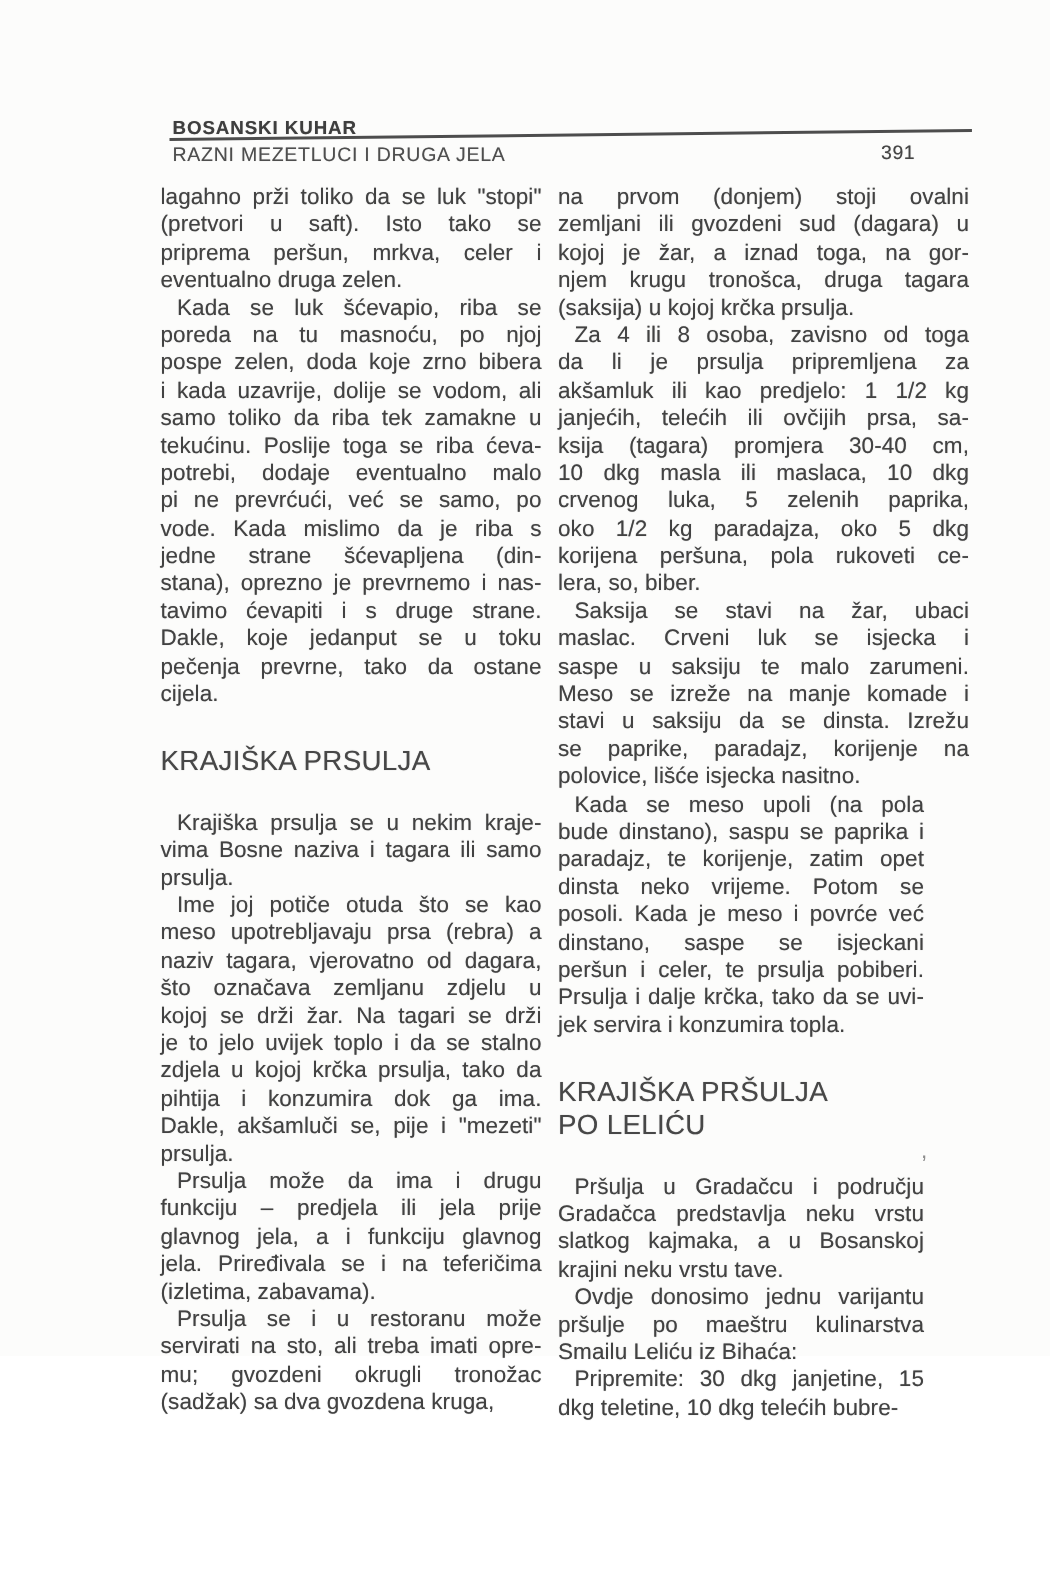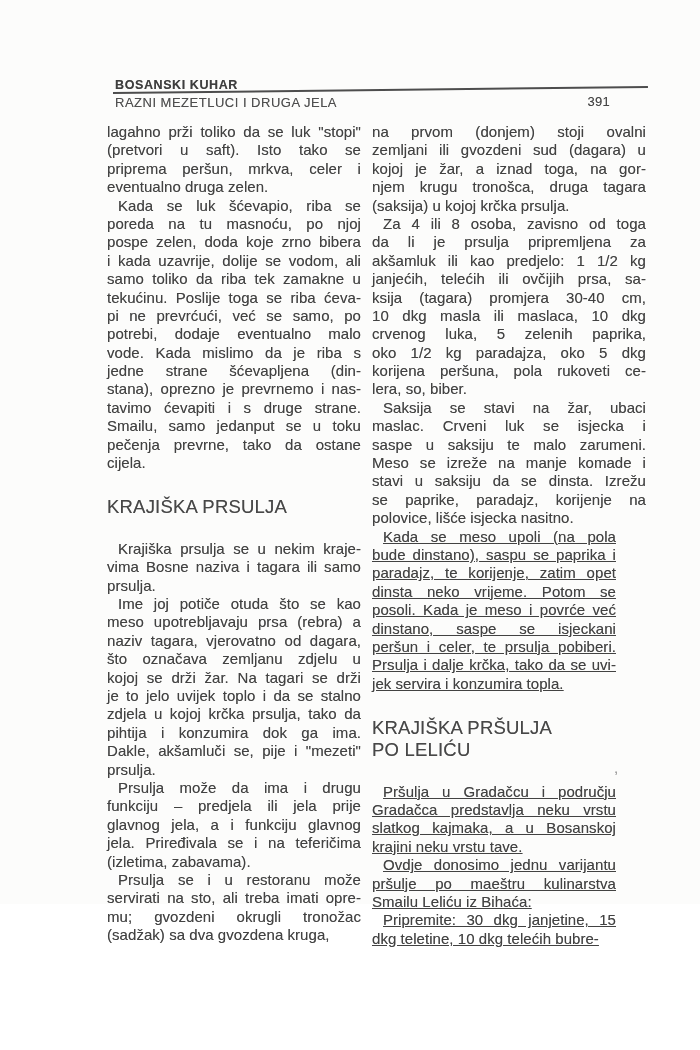--- a/index.html
+++ b/index.html
@@ -43,21 +43,21 @@
   
   .col {
     position:absolute; top:123px;
     font-size:15px; letter-spacing:0.05px;
     color:#424242;
     text-shadow:0 0 0.55px rgba(66,66,66,0.5);
   }
   .col-left  { left:107px; width:254px; }
   .col-right { left:372px; width:274px; }
   .p { margin:0; }
-  .p.narrow { margin-right:30px;text-decoration:underline; }
+  .p.narrow { margin-right:30px; }
   .ln {
     height:18.4px; line-height:18.4px;
     text-align:justify; text-align-last:justify;
     overflow:visible;
   }
   .ln.ind { padding-left:11px; }
   .ln.end { text-align-last:left; }
   .h { margin-top:23.5px; margin-bottom:22px; }
   .hl {
     height:22px; line-height:22px;
@@ -91,27 +91,27 @@
         <div class="ln">priprema peršun, mrkva, celer i</div>
         <div class="ln end">eventualno druga zelen.</div>
       </div>
       <div class="p">
         <div class="ln ind">Kada se luk šćevapio, riba se</div>
         <div class="ln">poreda na tu masnoću, po njoj</div>
         <div class="ln">pospe zelen, doda koje zrno bibera</div>
         <div class="ln">i kada uzavrije, dolije se vodom, ali</div>
         <div class="ln">samo toliko da riba tek zamakne u</div>
         <div class="ln">tekućinu. Poslije toga se riba ćeva-</div>
+        <div class="ln">potrebi, dodaje eventualno malo</div>
         <div class="ln">pi ne prevrćući, već se samo, po</div>
-        <div class="ln">potrebi, dodaje eventualno malo</div>
         <div class="ln">vode. Kada mislimo da je riba s</div>
         <div class="ln">jedne strane šćevapljena (din-</div>
         <div class="ln">stana), oprezno je prevrnemo i nas-</div>
         <div class="ln">tavimo ćevapiti i s druge strane.</div>
-        <div class="ln">Smailu, samo jedanput se u toku</div>
+        <div class="ln">Dakle, koje jedanput se u toku</div>
         <div class="ln">pečenja prevrne, tako da ostane</div>
         <div class="ln end">cijela.</div>
       </div>
       <div class="h">
         <div class="hl">KRAJIŠKA PRSULJA</div>
       </div>
       <div class="p">
         <div class="ln ind">Krajiška prsulja se u nekim kraje-</div>
         <div class="ln">vima Bosne naziva i tagara ili samo</div>
         <div class="ln end">prsulja.</div>

